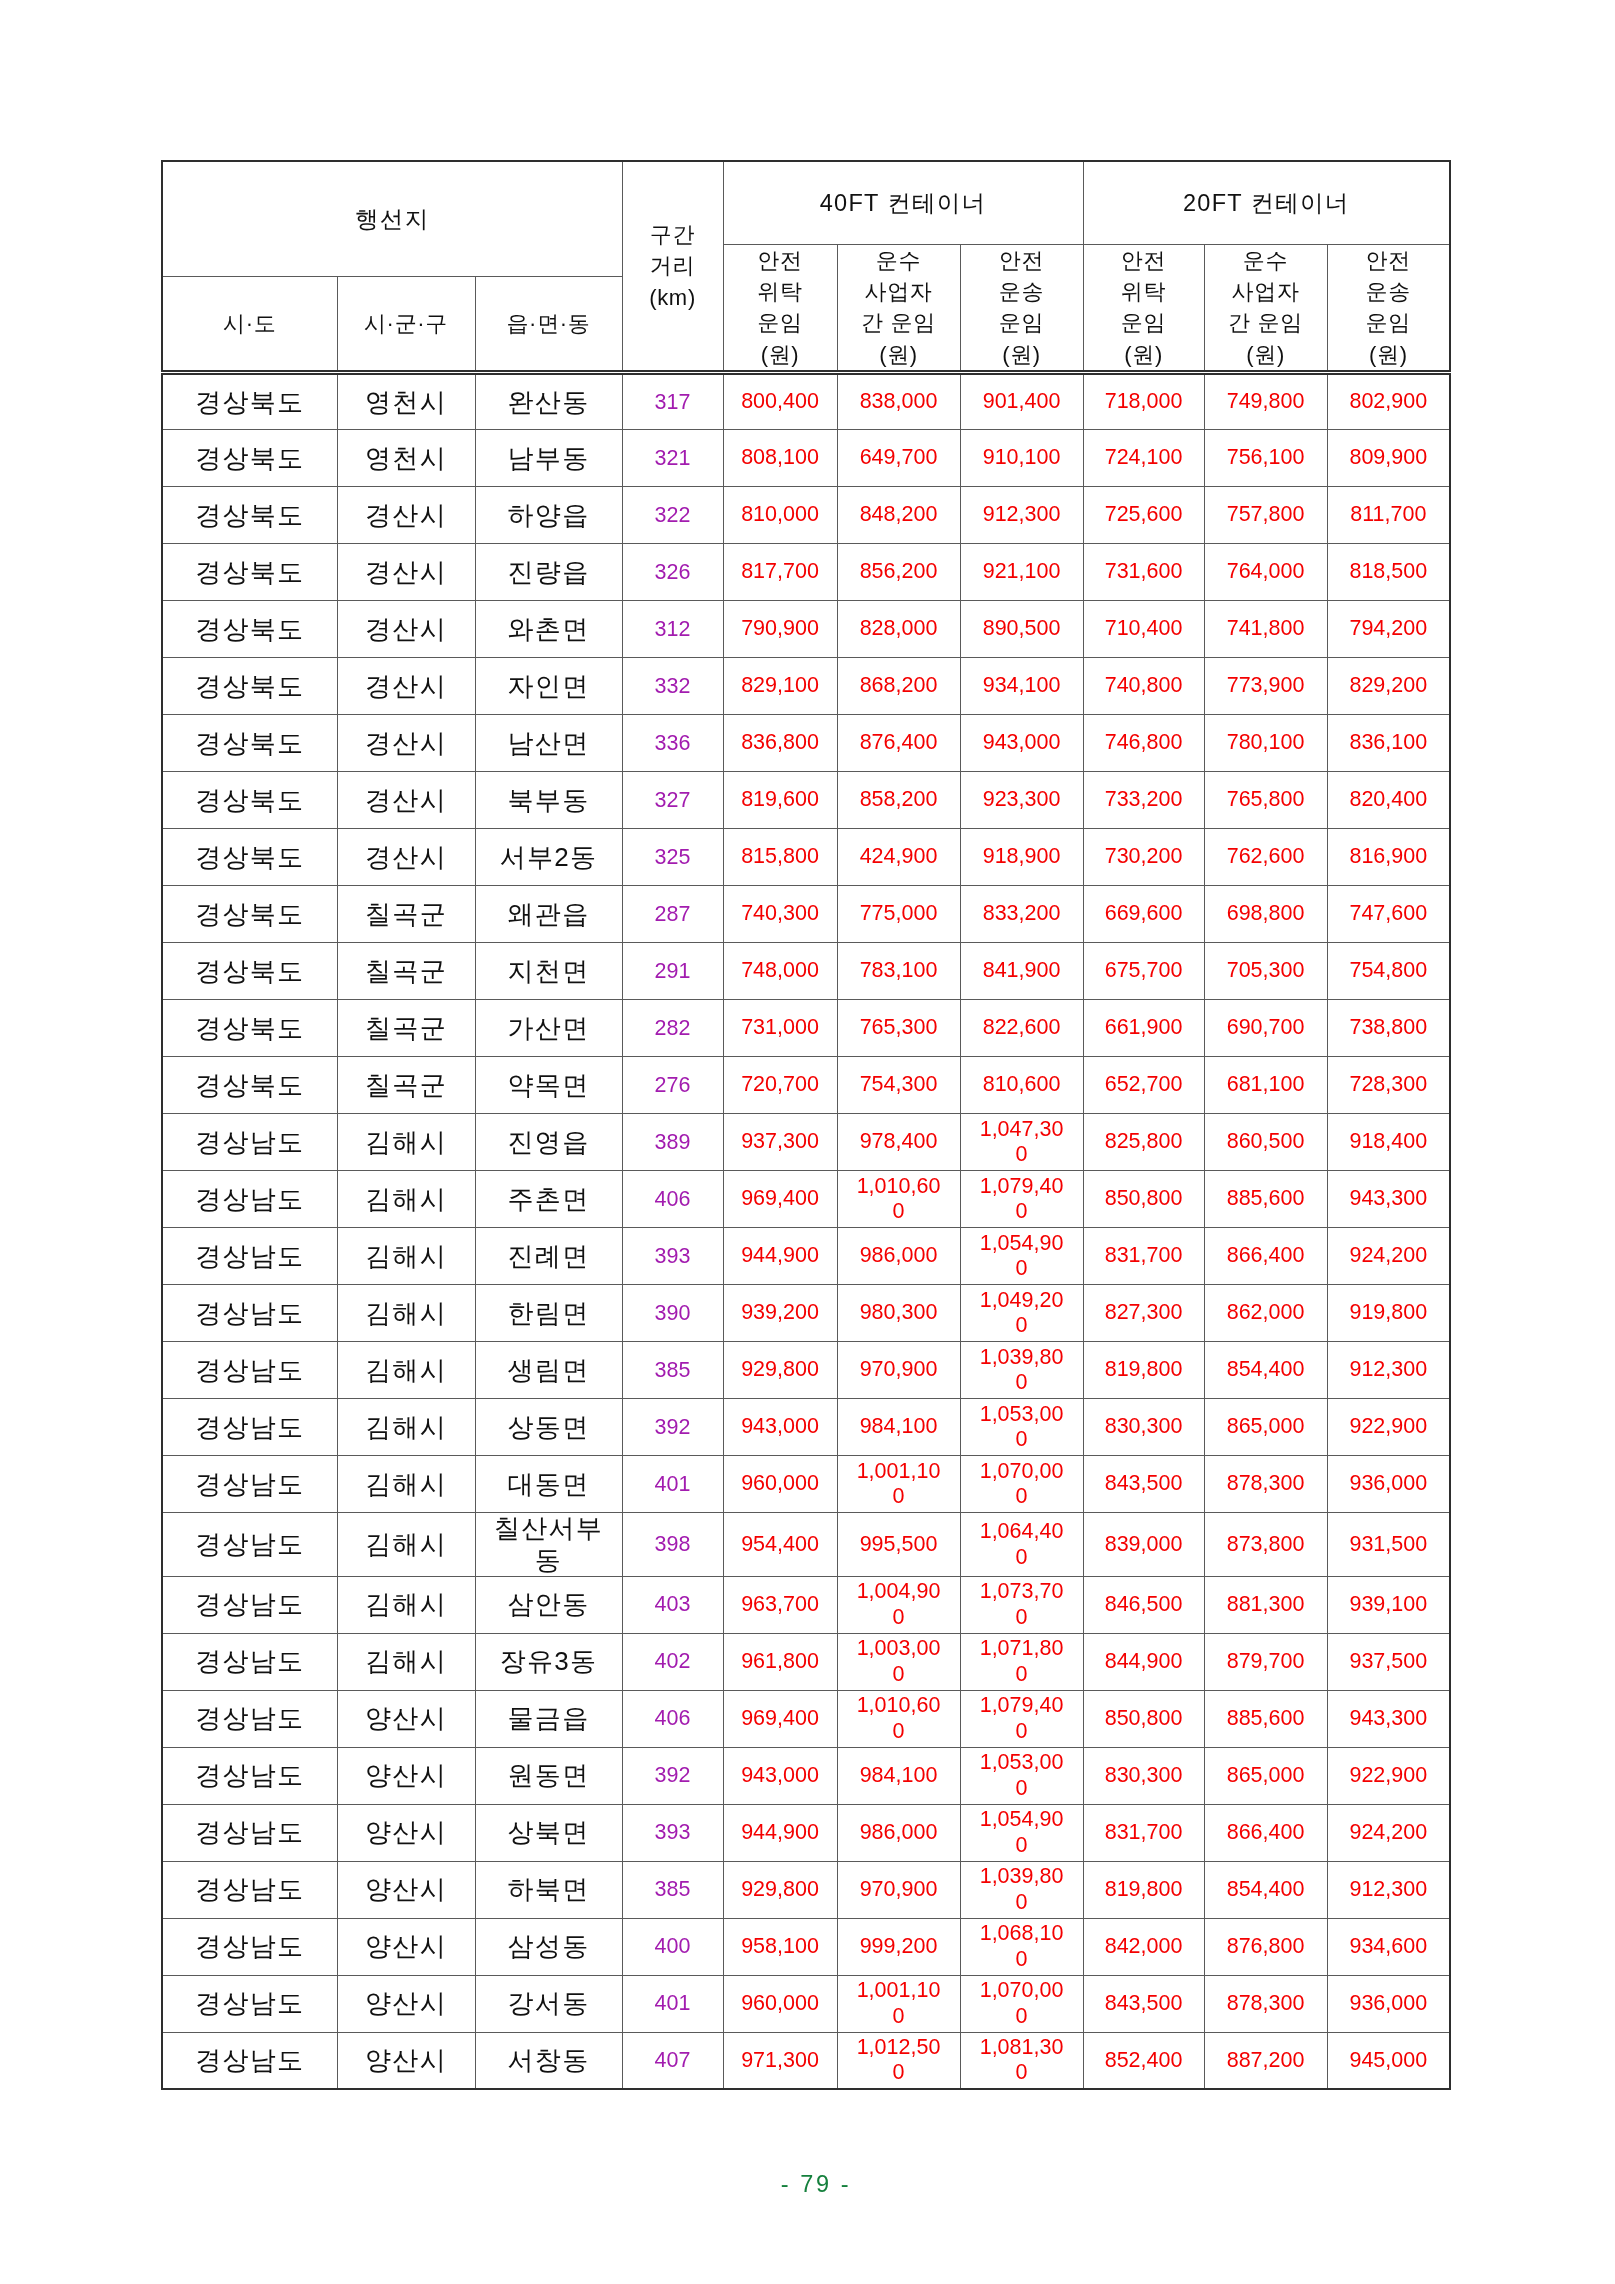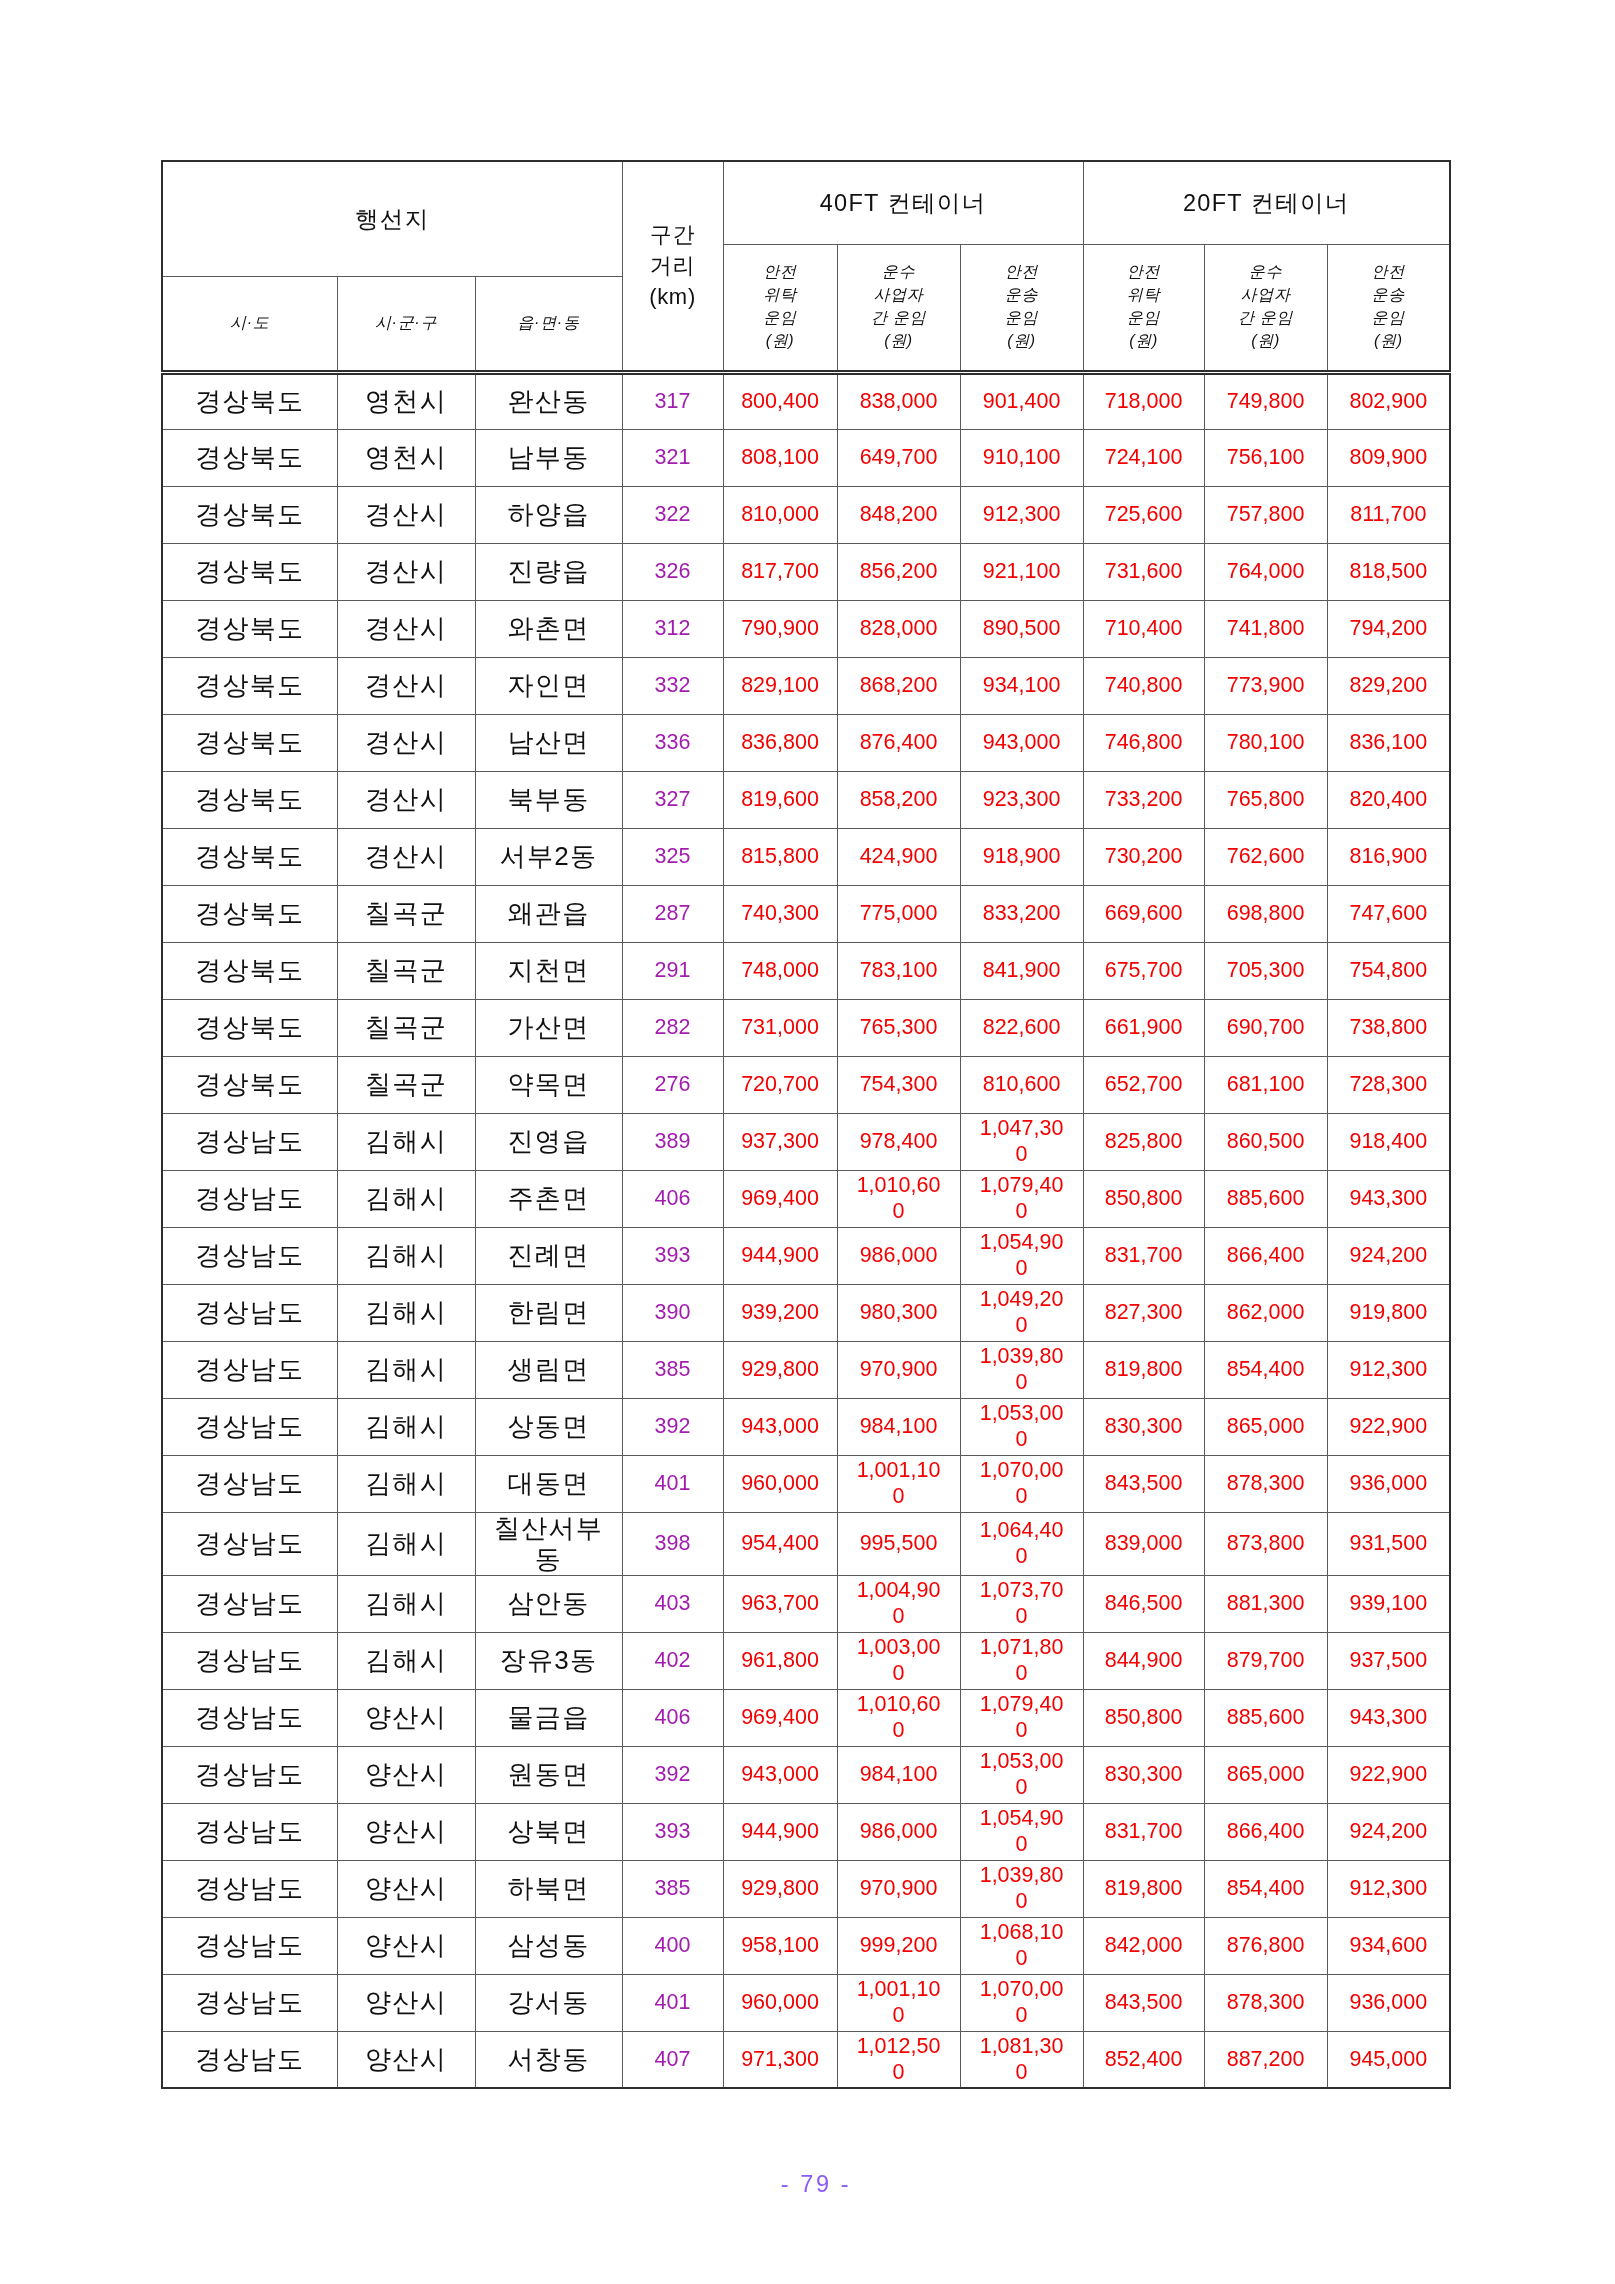--- a/index.html
+++ b/index.html
@@ -27,39 +27,39 @@
     vertical-align: middle;
     padding: 0;
     font-weight: normal;
     overflow: hidden;
   }
   
   tr.hr1 { height: 83px; }
   tr.hr2 { height: 32px; }
   tr.hr3 { height: 96px; }
   th.group { font-size: 23.5px; letter-spacing: 1.3px; }
-  th.sub   { font-size: 16px; line-height: 1.43; white-space: pre-line; letter-spacing: 0.7px; font-style: italic; }
+  th.sub   { font-size: 22px; line-height: 1.43; white-space: pre-line; letter-spacing: 0.7px; }
   th.disth { font-size: 22px; line-height: 1.43; white-space: pre-line; letter-spacing: 0.7px; }
   thead th.bdbl { border-bottom: 5.9px double #2e2e2e; text-align: center; }
   
   tbody tr { height: 57px; }
   tbody td { border-color: #5f5f5f; }
   td.c-place { font-size: 26px; letter-spacing: 1.3px; line-height: 1.2; }
   td.c-dist  { font-size: 21.5px; color: #a21caf; }
   td.c-rate  { font-size: 21.5px; color: #f40000; }
   .emdw { max-width: 117px; margin: 0 auto; word-break: break-all; line-height: 1.2; }
   .num  { max-width: 89px; margin: 0 auto; word-break: break-all; line-height: 1.2; }
   .page-number {
     position: absolute;
     left: 16px; right: 0;
     top: 2171px;
     text-align: center;
     font-size: 23.5px;
     letter-spacing: 2.6px;
-    color: #8b5cf6;
+    color: #15803d;
   }
 </style>
 </head>
 <body>
 
 <div class="page">
 
   <table class="freight">
     <colgroup>
       <col style="width:175px">

